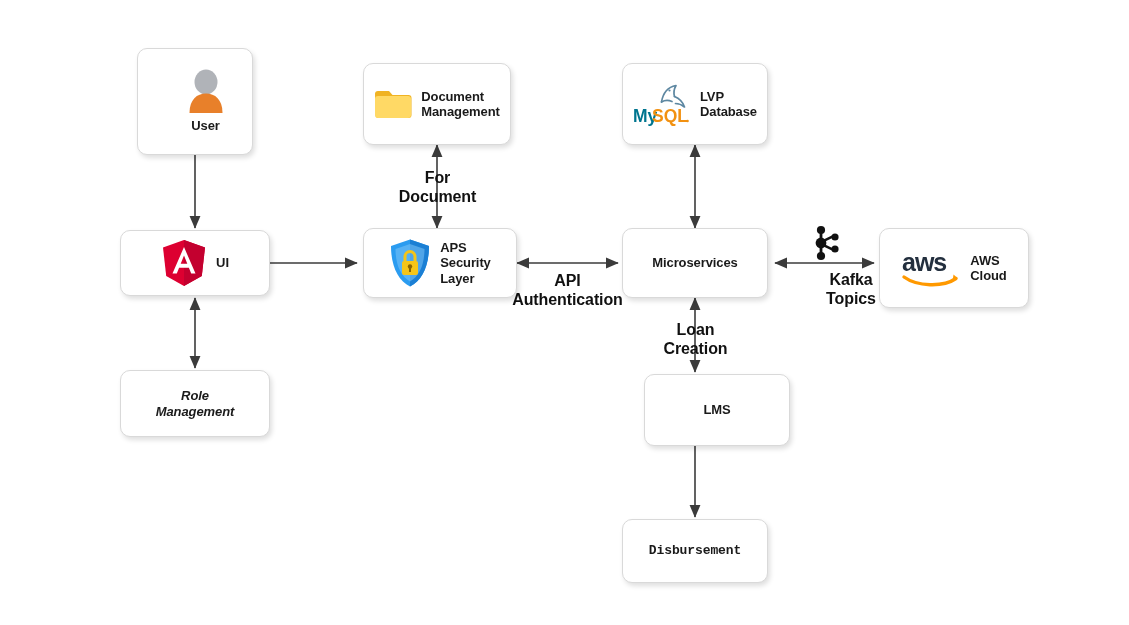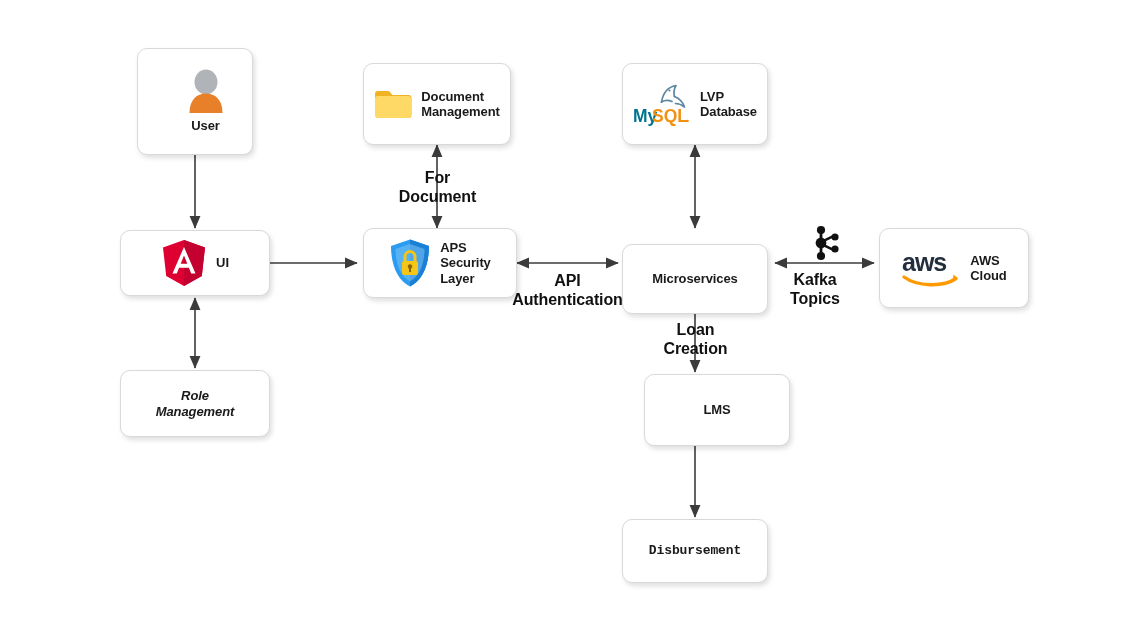--- a/index.html
+++ b/index.html
@@ -136,21 +136,21 @@
       <line x1="695" y1="446" x2="695" y2="517" stroke="#3b3b3b" stroke-width="1.6" marker-end="url(#arrowEnd)"></line>
     </g>
   </svg>
 
   <div class="edge-label" style="left:385px; top:168px; width:105px;">For
 Document</div>
 
   <div class="edge-label" style="left:505px; top:271px; width:125px;">API
 Authentication</div>
 
-  <div class="edge-label" style="left:765px; top:270px; width:100px;">Kafka
+  <div class="edge-label" style="left:801px; top:270px; width:100px;">Kafka
 Topics</div>
 
   <div class="edge-label" style="left:643px; top:320px; width:105px;">Loan
 Creation</div>
 
   <div class="kafka-icon-wrap" style="left:810px; top:224px;">
     <svg width="32" height="38" viewBox="0 0 32 38">
       <g fill="#111111">
         <circle cx="11" cy="6" r="4.1"></circle>
         <circle cx="11" cy="32" r="4.1"></circle>
@@ -236,21 +236,21 @@
           <circle cx="21" cy="28.5" r="2.2" fill="#8a6400"></circle>
           <rect x="20" y="29.5" width="2" height="4.5" fill="#8a6400"></rect>
         </svg>
       </span>
       <span class="node-label left">APS
 Security
 Layer</span>
     </div>
   </div>
 
-  <div class="node" style="left:622px; top:228px; width:146px; height:70px;margin-top:16px;">
+  <div class="node" style="left:622px; top:228px; width:146px; height:70px;">
     <div class="node-inner">
       <span class="node-label">Microservices</span>
     </div>
   </div>
 
   <div class="node" style="left:879px; top:228px; width:150px; height:80px;">
     <div class="node-inner">
       <span class="icon-wrap">
         <svg width="60" height="40" viewBox="0 0 60 40">
           <text x="1" y="23" font-family="'Liberation Sans', sans-serif" font-size="25" font-weight="bold" fill="#232f3e" letter-spacing="-1">aws</text>

